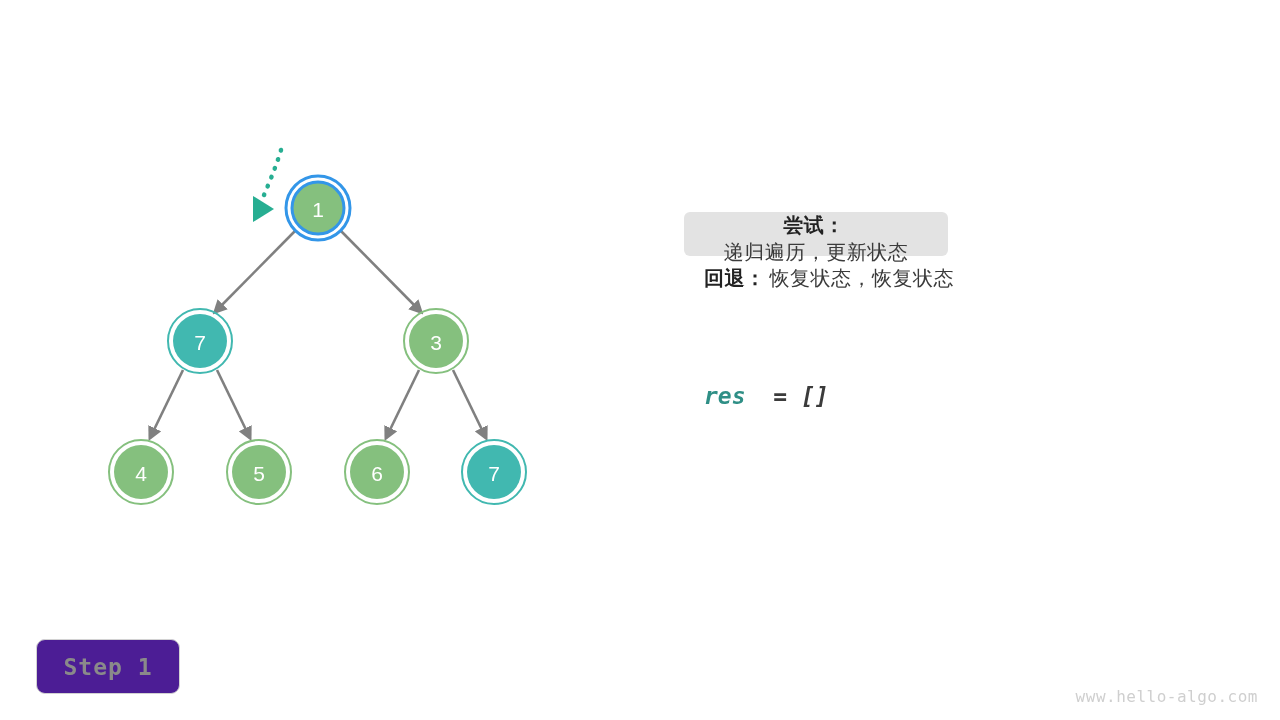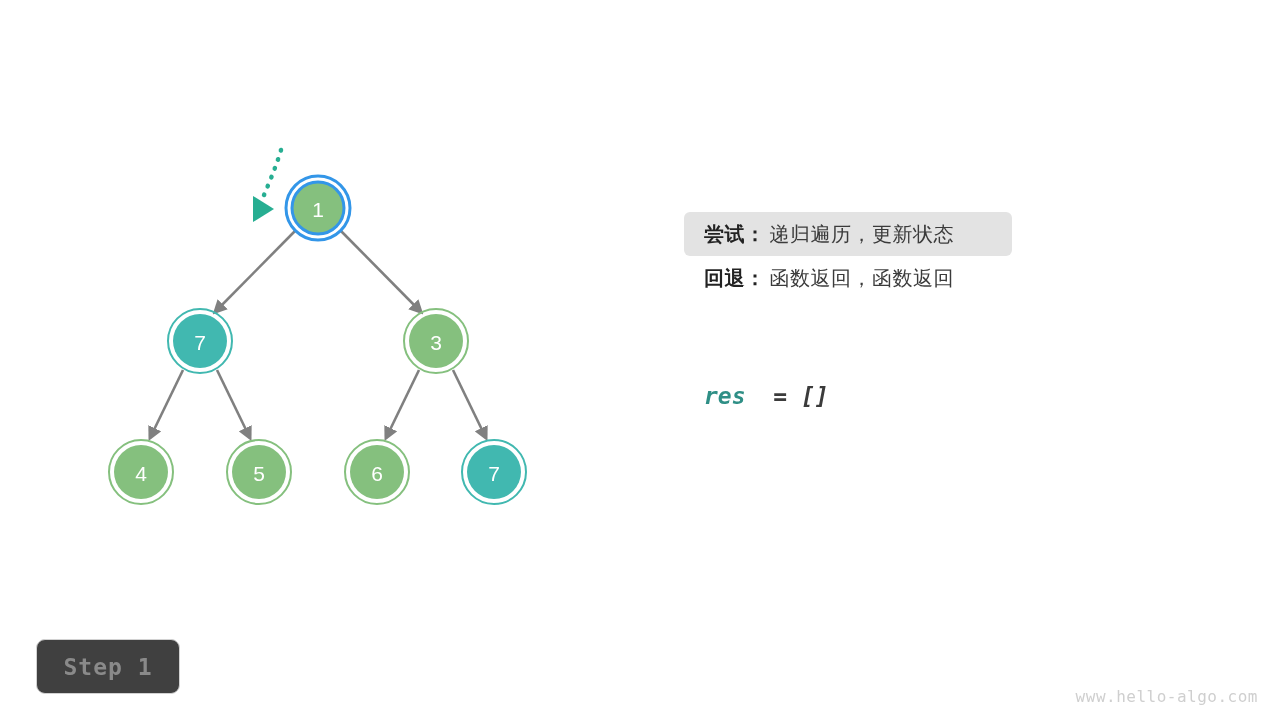--- a/index.html
+++ b/index.html
@@ -46,21 +46,22 @@
     align-items: center;
     padding: 0 20px;
     box-sizing: border-box;
     font-size: 20px;
     color: #3b3b3b;
     letter-spacing: 0.5px;
   }
   .op-line.highlight {
     background: #e3e3e3;
     border-radius: 6px;
-    width: 328px;
+    width: 264px;
+    flex-direction: column;
   }
   .op-label {
     font-weight: bold;
     color: #222222;
     margin-right: 4px;
   }
   .op-text {
     color: #3b3b3b;
     font-family: Liberation Serif, serif;
   }
@@ -83,21 +84,21 @@
 
   
   #step-badge {
     position: absolute;
     left: 36px;
     top: 639px;
     width: 144px;
     height: 55px;
     border: 1px solid #d2d2d2;
     border-radius: 9px;
-    background: #404040;
+    background: #4c1d95;
     display: flex;
     align-items: center;
     justify-content: center;
     font-family: "DejaVu Sans Mono", "Liberation Mono", monospace;
     font-size: 23px;
     font-weight: bold;
     color: #8a8a8a;
     letter-spacing: 1px;
     box-sizing: border-box;
   }
@@ -184,21 +185,21 @@
 
 <div id="info-panel">
 
   <div class="op-line highlight">
     <span class="op-label">尝试：</span>
     <span class="op-text">递归遍历，更新状态</span>
   </div>
 
   <div class="op-line">
     <span class="op-label">回退：</span>
-    <span class="op-text">函数返回，函数返回</span>
+    <span class="op-text">恢复状态，恢复状态</span>
   </div>
 
 
   <div class="var-line" id="var-res-line">
     <span class="var-name-res">res</span>
     <span class="var-rest">  = []</span>
   </div>
 
 </div>
 

